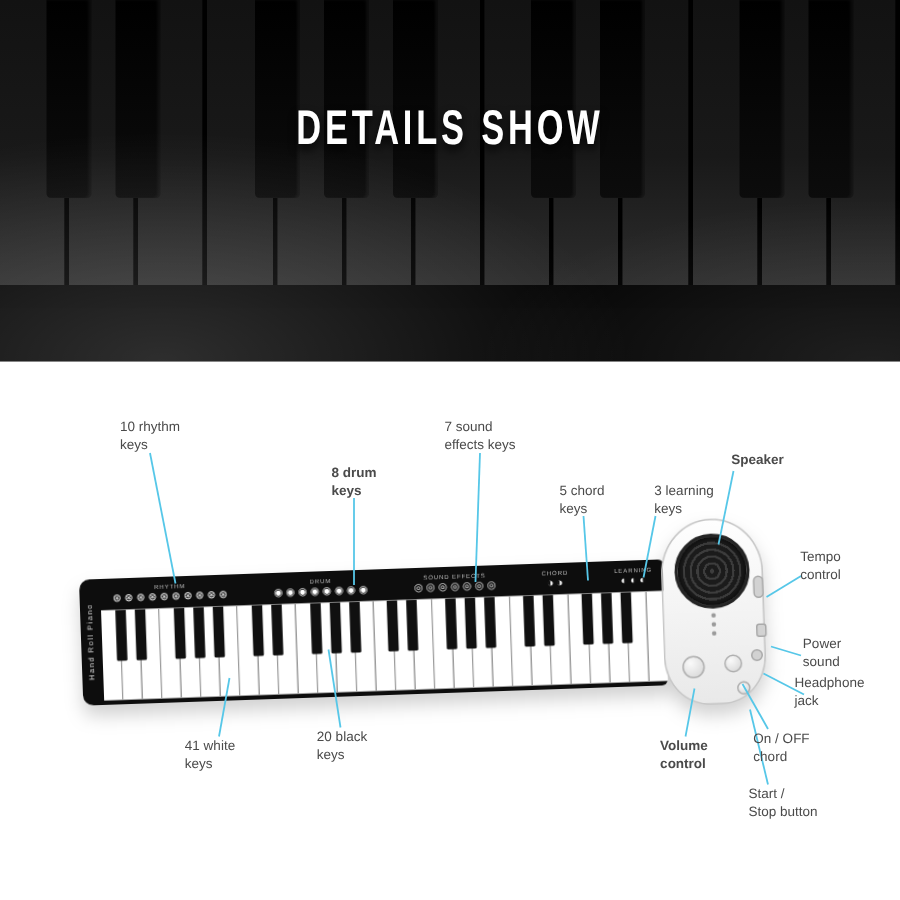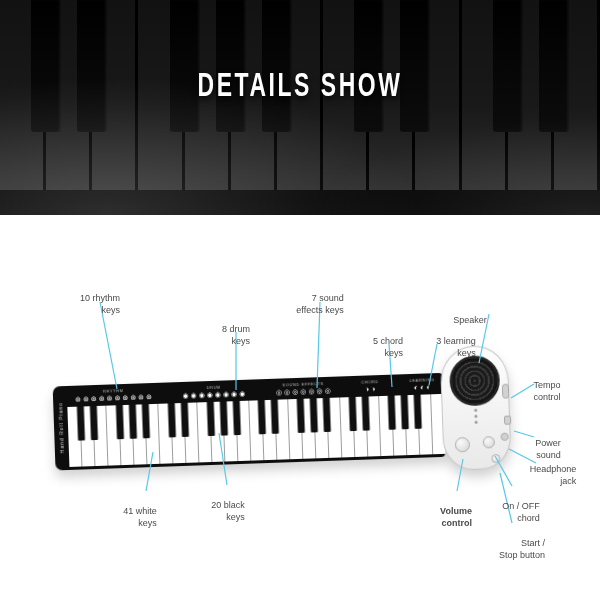--- a/index.html
+++ b/index.html
@@ -1,20 +1,20 @@
 <!DOCTYPE html>
 <html style="--accent: #56c7e8; --label-color: #4a4a4a;"><head>
 <meta charset="utf-8">
 <style>
   html,body{margin:0;padding:0;background:#fff;}
   .page{position:relative;width:600px;height:600px;overflow:hidden;background:#fff;
         font-family:"Liberation Sans", sans-serif;}
 
   
-  .hero{position:absolute;left:0;top:0;width:600px;height:215px;background:#060606;overflow:hidden;}
+  .hero{position:absolute;left:0;top:0;width:600px;height:241px;background:#060606;overflow:hidden;}
   .hero-keys{position:absolute;left:0;top:0;right:0;height:190px;display:flex;}
   .hkey{flex:1;background:linear-gradient(180deg,#121212 0%,#191919 55%,#2d2d2d 100%);
         border-right:3px solid #000;}
   .hkey:last-child{border-right:none;}
   .hblack{position:absolute;top:0;width:30px;height:132px;transform:translateX(-50%);
           background:linear-gradient(180deg,#000,#0c0c0c);border-radius:0 0 3px 3px;
           box-shadow:inset -2px 0 2px rgba(255,255,255,0.05);}
   .hero-light{position:absolute;inset:0;pointer-events:none;
       background:radial-gradient(ellipse at 18% 100%, rgba(255,255,255,0.16), transparent 45%),
                  radial-gradient(ellipse at 97% 100%, rgba(255,255,255,0.10), transparent 32%);}
@@ -62,24 +62,24 @@
   .knob-volume{left:11px;bottom:17px;width:15px;height:15px;}
   .knob-onoff{left:39px;bottom:20px;width:12px;height:12px;}
   .knob-startstop{left:47px;bottom:5px;width:9px;height:9px;}
   .jack{position:absolute;background:#d2d2d2;border:1px solid #a8a8a8;box-sizing:border-box;}
   .jack-tempo{right:-1px;top:38px;width:7px;height:15px;border-radius:4px;}
   .jack-power{right:-2px;top:70px;width:7px;height:9px;border-radius:2px;}
   .jack-headphone{right:1px;top:87px;width:8px;height:8px;border-radius:50%;}
 
   
   .callout{position:absolute;transform:translateX(-50%);font-size:9px;line-height:1.3;
-       color:var(--label-color,#4a4a4a);text-align:right;white-space:pre-line;margin-top:14px;}
-  .c-rhythm{left:100px;top:279px;}  .c-drum{left:236px;top:310px;}
+       color:var(--label-color,#4a4a4a);text-align:left;white-space:pre-line;}
+  .c-rhythm{left:100px;top:279px;}  .c-drum{left:236px;top:310px;font-weight:bold;}
   .c-sound{left:320px;top:279px;}   .c-chord{left:388px;top:322px;}
-  .c-learning{left:456px;top:322px;}.c-speaker{left:470px;top:301px;}
+  .c-learning{left:456px;top:322px;}.c-speaker{left:505px;top:301px;font-weight:bold;}
   .c-tempo{left:547px;top:366px;}   .c-power{left:548px;top:424px;}
   .c-headphone{left:553px;top:450px;}.c-white{left:140px;top:492px;}
   .c-black{left:228px;top:486px;}   .c-volume{left:456px;top:492px;font-weight:bold;}
   .c-onoff{left:521px;top:487px;}   .c-startstop{left:522px;top:524px;}
 
   .lines{position:absolute;inset:0;pointer-events:none;}
   .lines line{stroke:var(--accent,#56c7e8);stroke-width:1.2;}
 </style>
 </head>
 <body>

